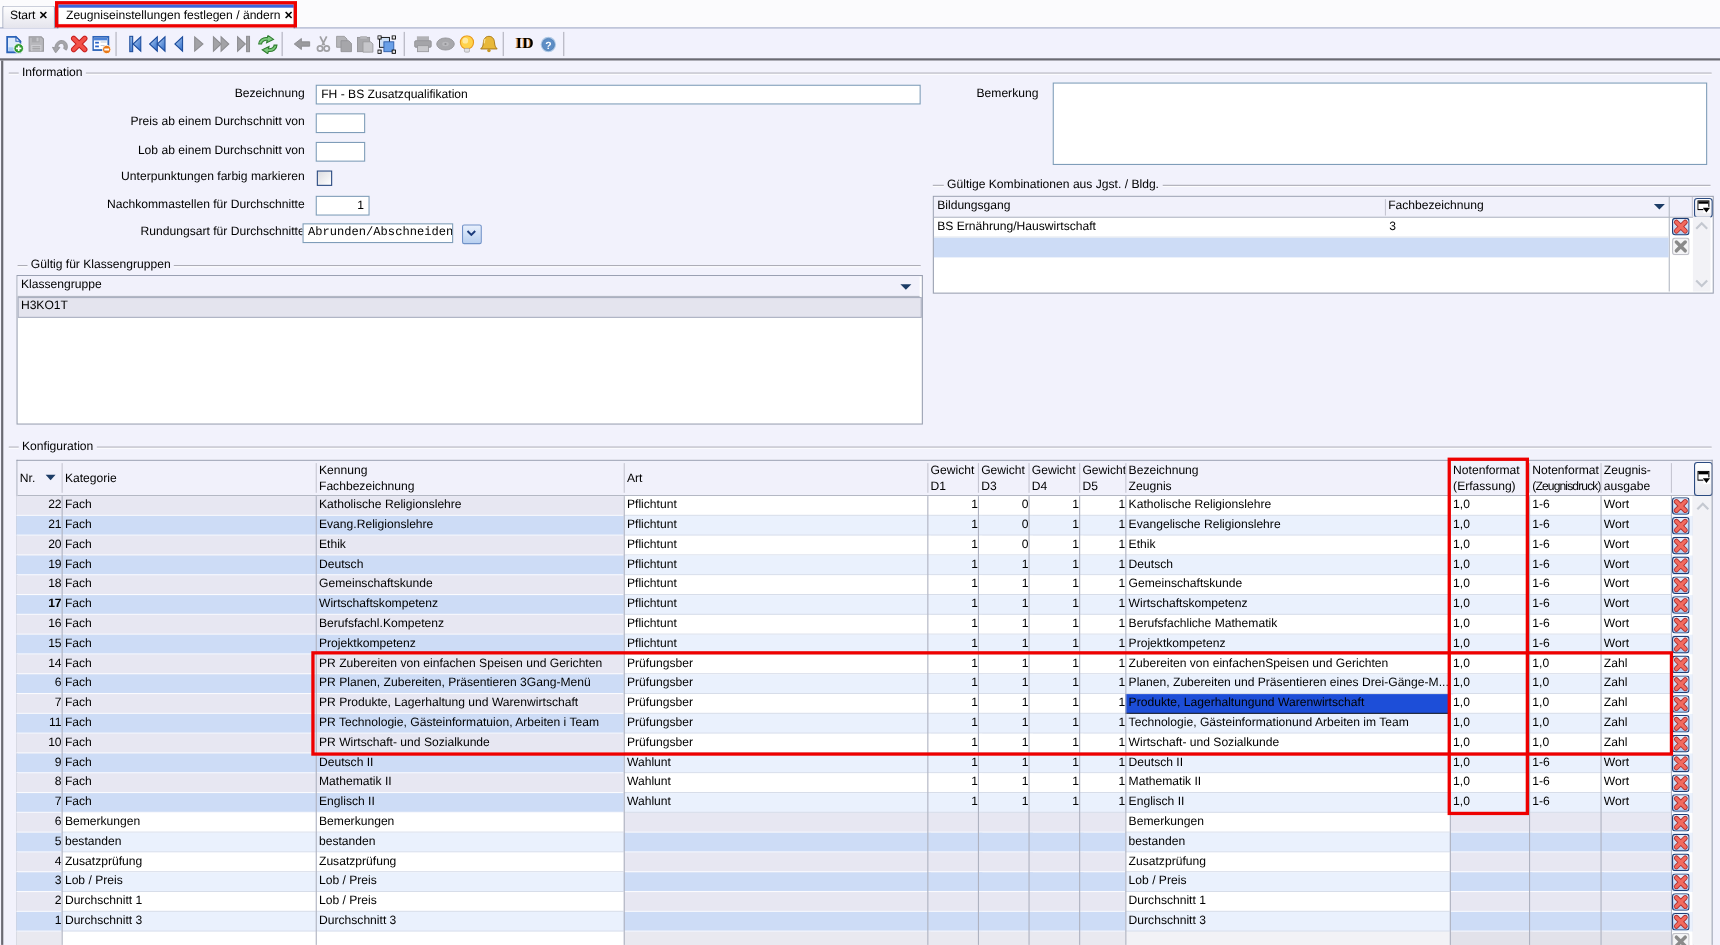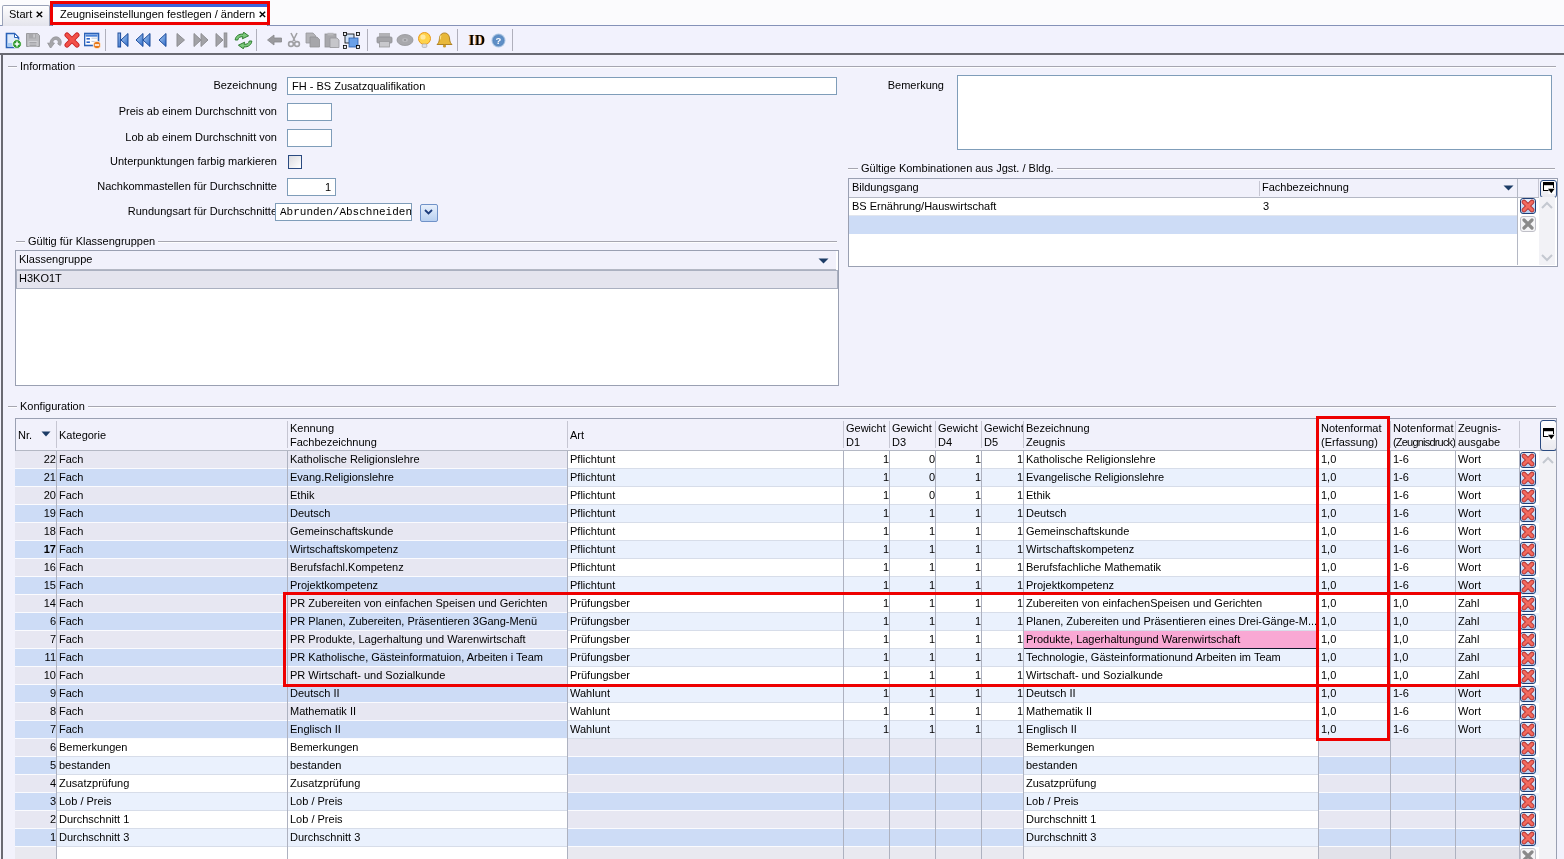--- a/index.html
+++ b/index.html
@@ -426,33 +426,33 @@
 <path d="M4 4 L12 12 M12 4 L4 12" stroke="#f26a5e" stroke-width="3" stroke-linecap="round"></path>
 </svg>
 <div class="c" style="left:15px;top:631px;width:41px;height:17px;background:#e7e7f2;border-bottom:1px solid #fbfbfe;text-align:right;padding-right:4px;">7</div>
 <div class="c" style="left:56px;top:631px;width:231px;height:17px;background:#e7e7f2;border-bottom:1px solid #fbfbfe;text-align:left;padding-left:3px;">Fach</div>
 <div class="c" style="left:287px;top:631px;width:280px;height:17px;background:#e7e7f2;border-bottom:1px solid #fbfbfe;text-align:left;padding-left:3px;">PR Produkte, Lagerhaltung und Warenwirtschaft</div>
 <div class="c" style="left:567px;top:631px;width:276px;height:17px;background:#ffffff;border-bottom:1px solid #d7dde9;text-align:left;padding-left:3px;">Prüfungsber</div>
 <div class="c" style="left:843px;top:631px;width:46px;height:17px;background:#ffffff;border-bottom:1px solid #d7dde9;text-align:right;padding-right:4px;">1</div>
 <div class="c" style="left:889px;top:631px;width:46px;height:17px;background:#ffffff;border-bottom:1px solid #d7dde9;text-align:right;padding-right:4px;">1</div>
 <div class="c" style="left:935px;top:631px;width:46px;height:17px;background:#ffffff;border-bottom:1px solid #d7dde9;text-align:right;padding-right:4px;">1</div>
 <div class="c" style="left:981px;top:631px;width:42px;height:17px;background:#ffffff;border-bottom:1px solid #d7dde9;text-align:right;padding-right:4px;">1</div>
-<div class="c" style="left:1023px;top:631px;width:295px;height:17px;background:#f9a8d4;border-bottom:6px solid #0f172a;text-align:left;padding-left:3px;">Produkte, Lagerhaltungund Warenwirtschaft</div>
+<div class="c" style="left:1023px;top:631px;width:295px;height:17px;background:#1d4ed8;border-bottom:6px solid #0f172a;text-align:left;padding-left:3px;">Produkte, Lagerhaltungund Warenwirtschaft</div>
 <div class="c" style="left:1318px;top:631px;width:72px;height:17px;background:#ffffff;border-bottom:1px solid #d7dde9;text-align:left;padding-left:3px;">1,0</div>
 <div class="c" style="left:1390px;top:631px;width:65px;height:17px;background:#ffffff;border-bottom:1px solid #d7dde9;text-align:left;padding-left:3px;">1,0</div>
 <div class="c" style="left:1455px;top:631px;width:64px;height:17px;background:#ffffff;border-bottom:1px solid #d7dde9;text-align:left;padding-left:3px;">Zahl</div>
 <div class="c" style="left:1519px;top:631px;width:20px;height:18px;background:#ffffff;"></div>
 <svg class="abs" style="left:1520px;top:632px" width="16" height="16" viewBox="0 0 16 16">
 <rect x="0.5" y="0.5" width="15" height="15" rx="2.5" fill="url(#xg)" stroke="#1f3f77"></rect>
 <path d="M4 4 L12 12 M12 4 L4 12" stroke="#b03030" stroke-width="4.6" stroke-linecap="round"></path>
 <path d="M4 4 L12 12 M12 4 L4 12" stroke="#f26a5e" stroke-width="3" stroke-linecap="round"></path>
 </svg>
 <div class="c" style="left:15px;top:649px;width:41px;height:17px;background:#cddcf6;border-bottom:1px solid #fbfbfe;text-align:right;padding-right:4px;">11</div>
 <div class="c" style="left:56px;top:649px;width:231px;height:17px;background:#cddcf6;border-bottom:1px solid #fbfbfe;text-align:left;padding-left:3px;">Fach</div>
-<div class="c" style="left:287px;top:649px;width:280px;height:17px;background:#cddcf6;border-bottom:1px solid #fbfbfe;text-align:left;padding-left:3px;">PR Katholische, Gästeinformatuion, Arbeiten i Team</div>
+<div class="c" style="left:287px;top:649px;width:280px;height:17px;background:#cddcf6;border-bottom:1px solid #fbfbfe;text-align:left;padding-left:3px;">PR Technologie, Gästeinformatuion, Arbeiten i Team</div>
 <div class="c" style="left:567px;top:649px;width:276px;height:17px;background:#eaf1fd;border-bottom:1px solid #d7dde9;text-align:left;padding-left:3px;">Prüfungsber</div>
 <div class="c" style="left:843px;top:649px;width:46px;height:17px;background:#eaf1fd;border-bottom:1px solid #d7dde9;text-align:right;padding-right:4px;">1</div>
 <div class="c" style="left:889px;top:649px;width:46px;height:17px;background:#eaf1fd;border-bottom:1px solid #d7dde9;text-align:right;padding-right:4px;">1</div>
 <div class="c" style="left:935px;top:649px;width:46px;height:17px;background:#eaf1fd;border-bottom:1px solid #d7dde9;text-align:right;padding-right:4px;">1</div>
 <div class="c" style="left:981px;top:649px;width:42px;height:17px;background:#eaf1fd;border-bottom:1px solid #d7dde9;text-align:right;padding-right:4px;">1</div>
 <div class="c" style="left:1023px;top:649px;width:295px;height:17px;background:#eaf1fd;border-bottom:1px solid #d7dde9;text-align:left;padding-left:3px;">Technologie, Gästeinformationund Arbeiten im Team</div>
 <div class="c" style="left:1318px;top:649px;width:72px;height:17px;background:#eaf1fd;border-bottom:1px solid #d7dde9;text-align:left;padding-left:3px;">1,0</div>
 <div class="c" style="left:1390px;top:649px;width:65px;height:17px;background:#eaf1fd;border-bottom:1px solid #d7dde9;text-align:left;padding-left:3px;">1,0</div>
 <div class="c" style="left:1455px;top:649px;width:64px;height:17px;background:#eaf1fd;border-bottom:1px solid #d7dde9;text-align:left;padding-left:3px;">Zahl</div>
 <div class="c" style="left:1519px;top:649px;width:20px;height:18px;background:#eaf1fd;"></div>

